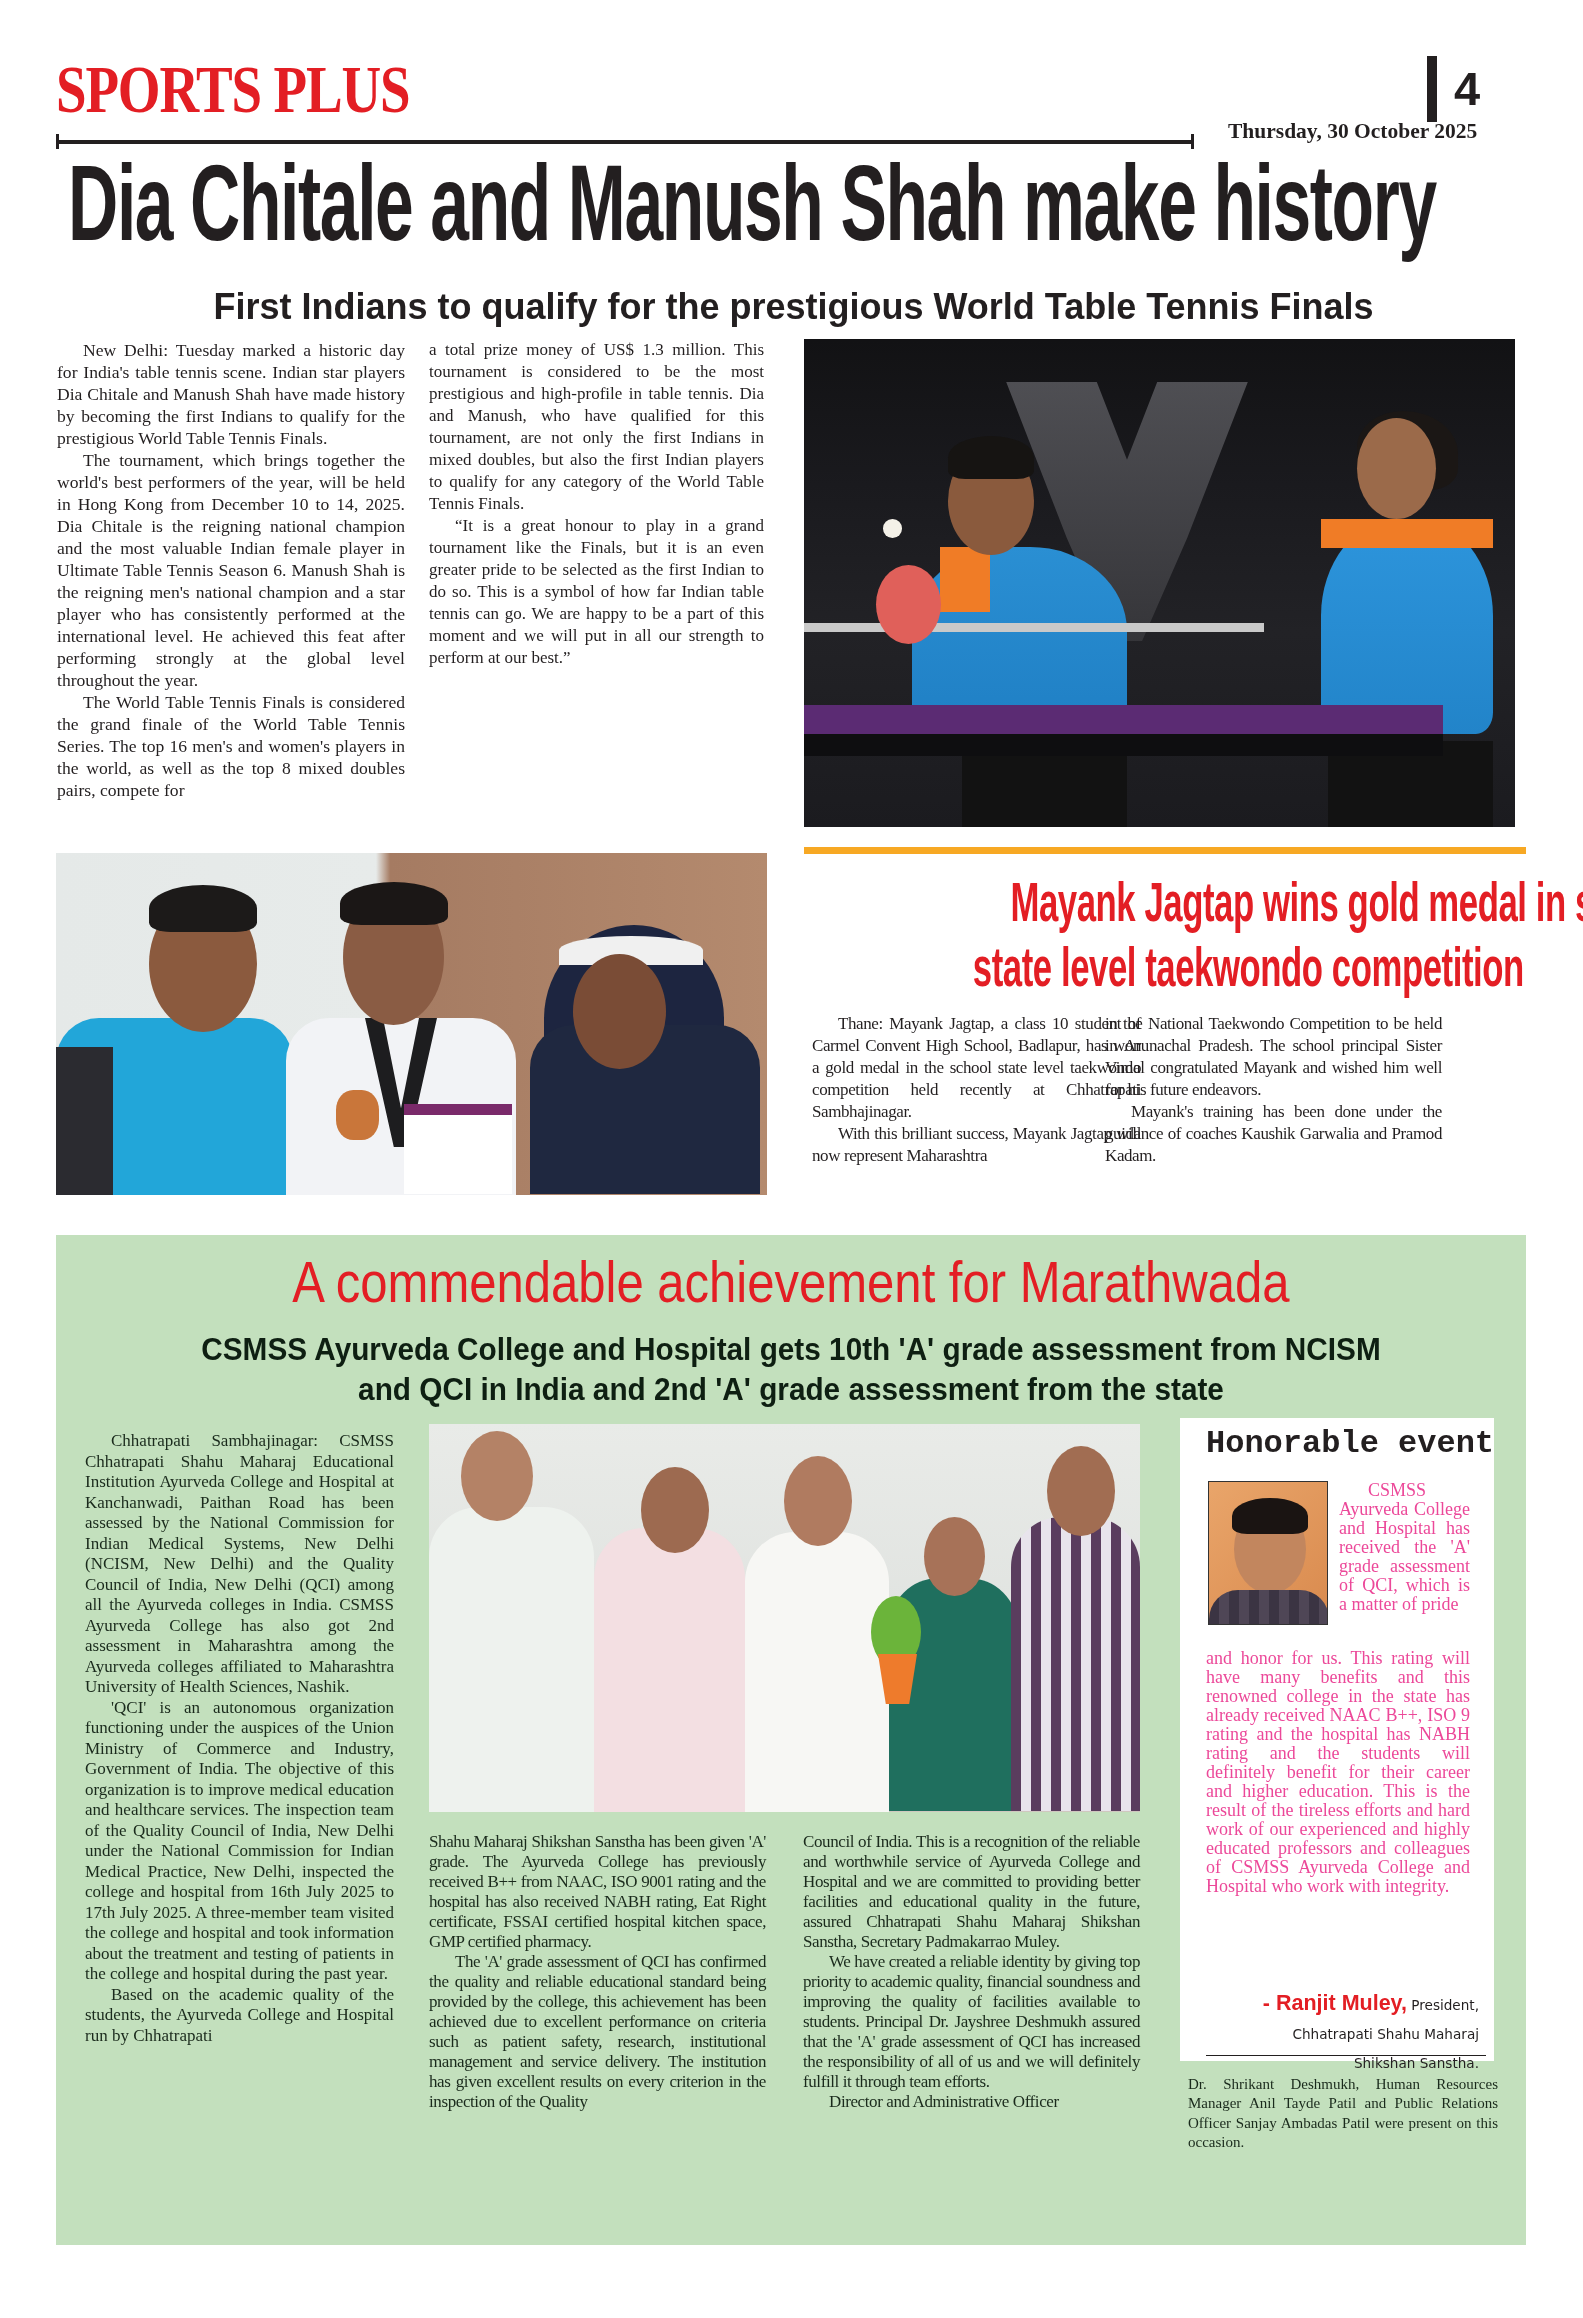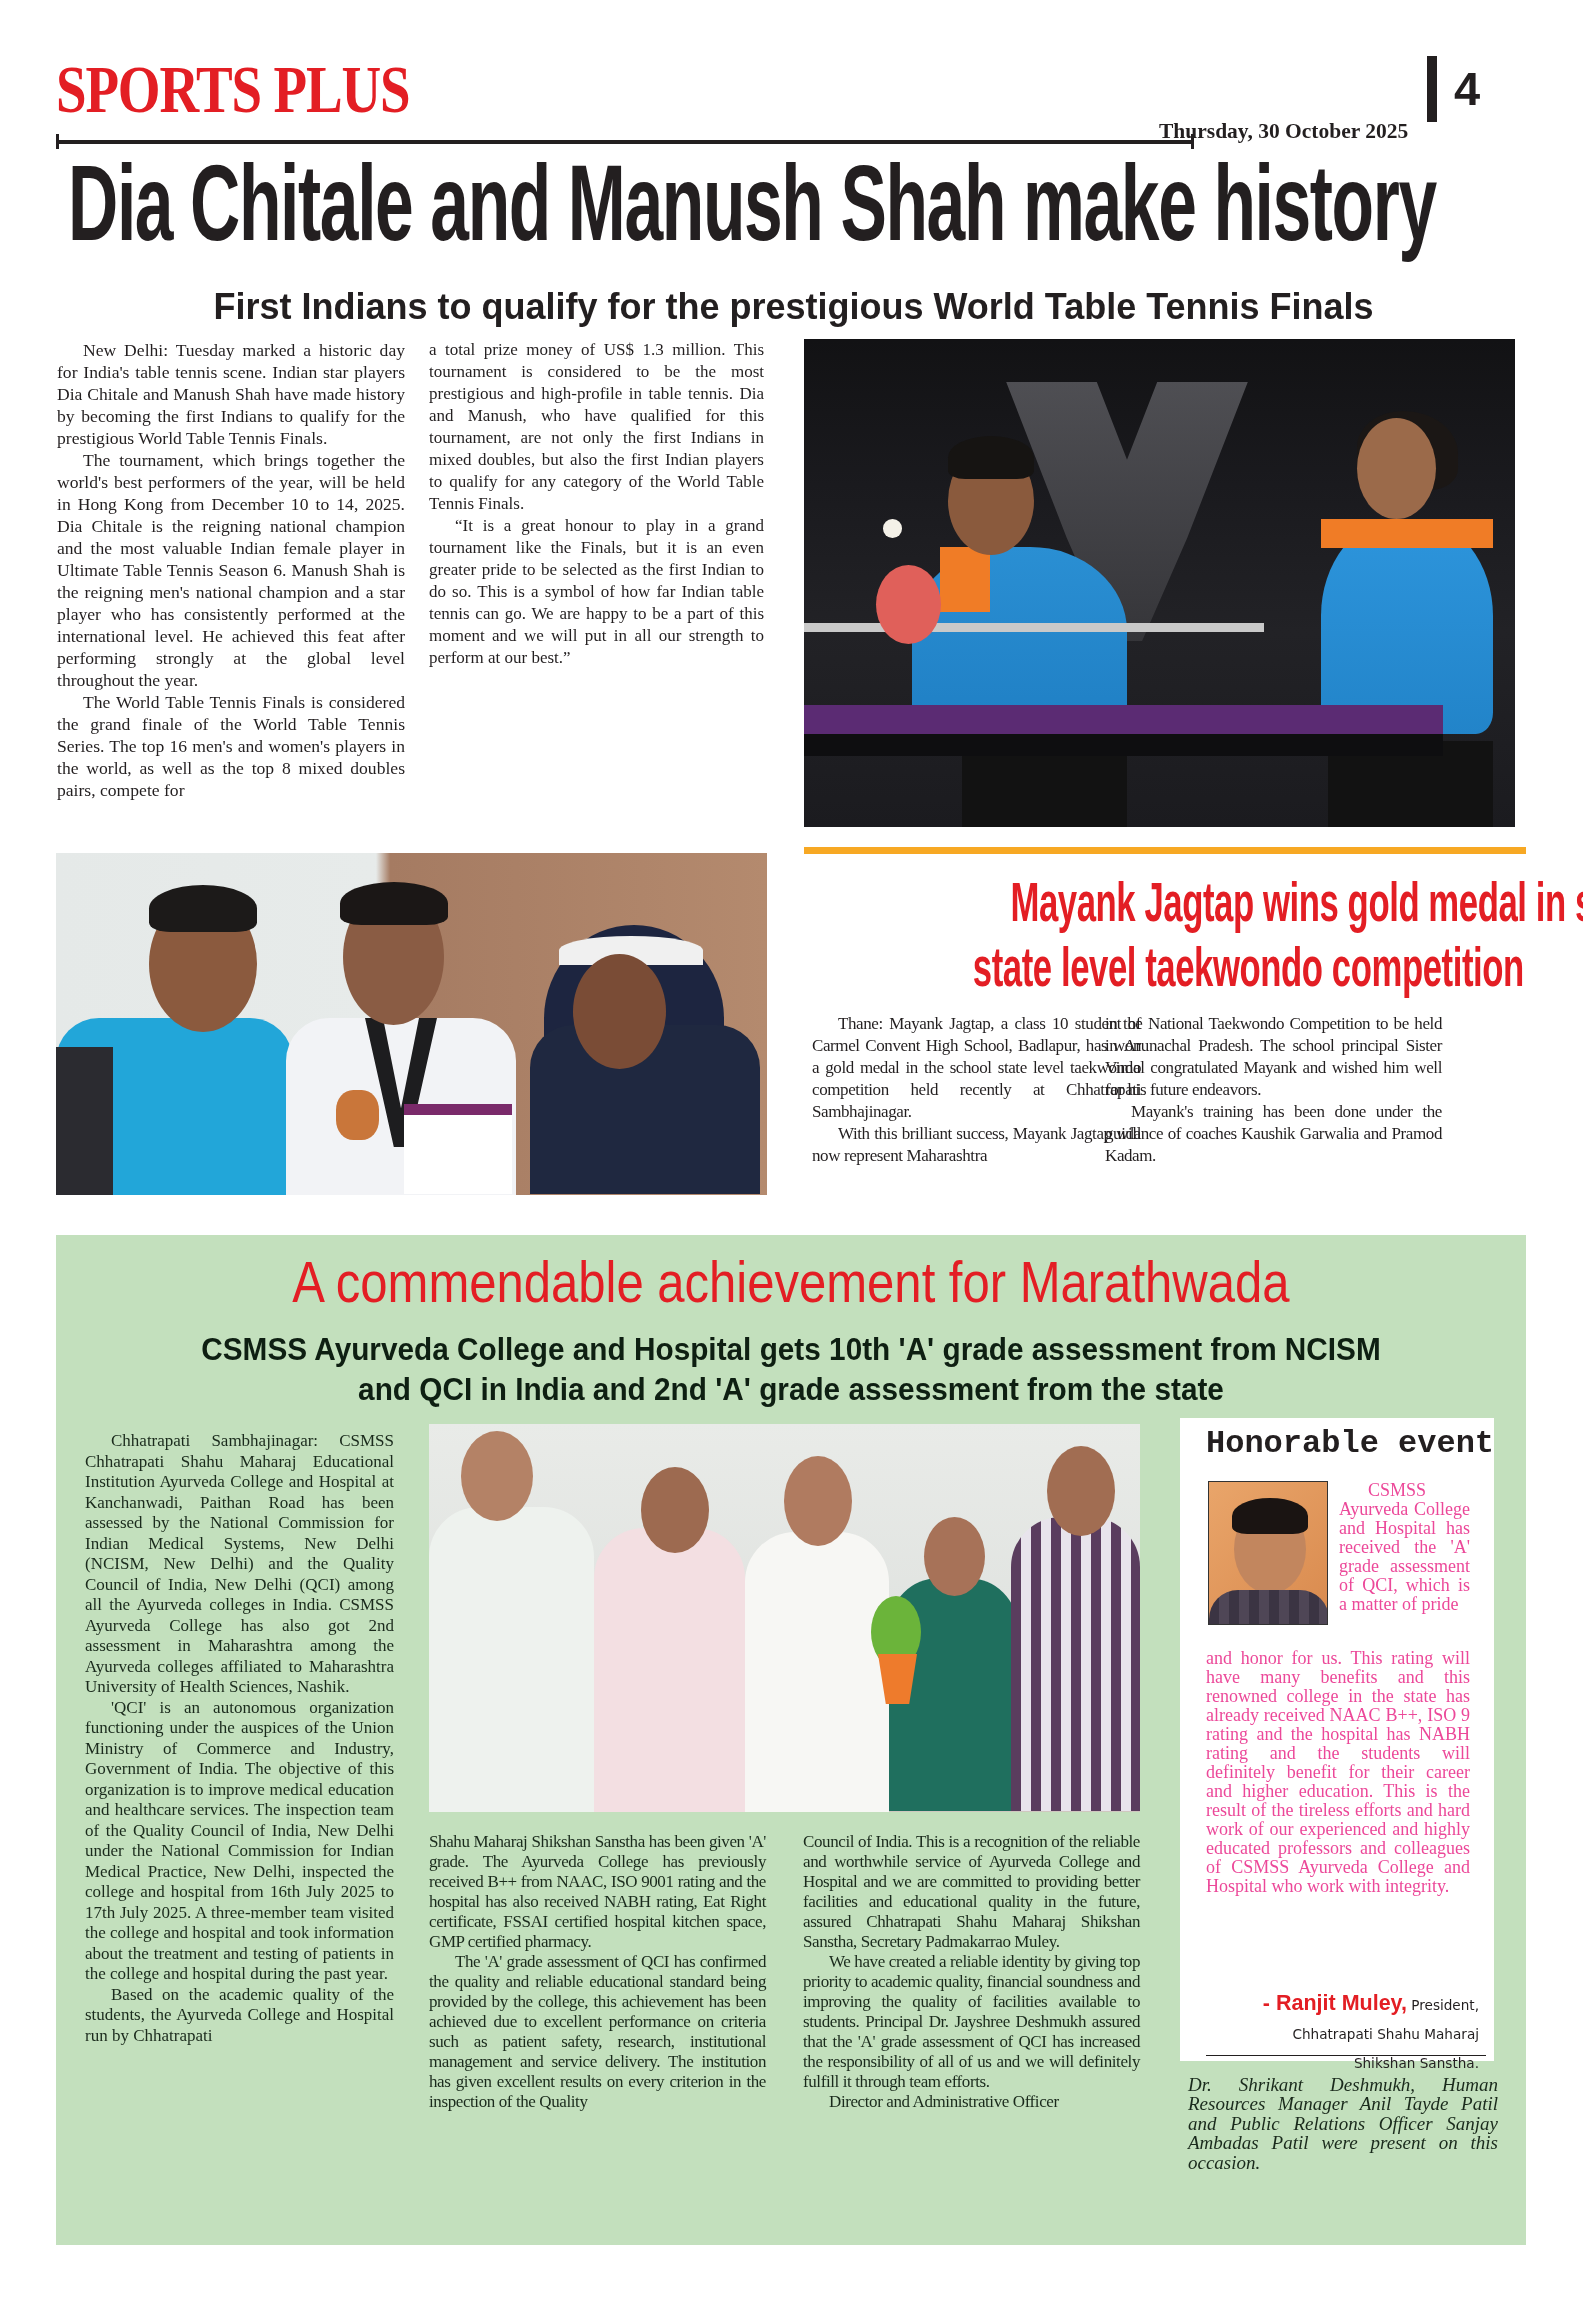--- a/index.html
+++ b/index.html
@@ -4,21 +4,21 @@
 <style>
   * { box-sizing: border-box; margin: 0; padding: 0; }
   html, body { width: 1583px; height: 2319px; background: #ffffff; overflow: hidden; }
   body { position: relative; font-family: "Liberation Serif", "DejaVu Serif", serif; color: #231f20; }
   .abs { position: absolute; }
 
   
   .masthead { left: 56px; top: 56px; font-family: "Liberation Serif", serif; font-weight: bold; color: #e31e24; font-size: 67px; letter-spacing: -1.4px; transform: scaleX(0.82); transform-origin: left top; line-height: 1; }
   .page-bar { left: 1427px; top: 56px; width: 10px; height: 66px; background: #231f20; }
   .page-num { left: 1454px; top: 65px; font-family: "Liberation Sans", sans-serif; font-weight: bold; font-size: 47px; line-height: 1; color: #231f20; }
-  .dateline { left: 1159px; top: 121px; font-family: "Liberation Serif", serif; font-weight: bold; font-size: 21.5px; line-height: 1; color: #231f20; }
+  .dateline { left: 1228px; top: 121px; font-family: "Liberation Serif", serif; font-weight: bold; font-size: 21.5px; line-height: 1; color: #231f20; }
   .rule-top { left: 56px; top: 140px; width: 1138px; height: 3.6px; background: #231f20; }
   .rule-top::before, .rule-top::after { content: ""; position: absolute; top: -5.7px; width: 2.9px; height: 15px; background: #231f20; }
   .rule-top::before { left: 0; } .rule-top::after { right: 0; }
 
   .headline { left: 68px; top: 149px; width: 1450px; font-family: "Liberation Sans", sans-serif; font-weight: bold; font-size: 108px; line-height: 1.0; color: #231f20; letter-spacing: -2.2px; white-space: nowrap; transform: scaleX(0.645); transform-origin: left top; }
   .subhead { left: 72px; top: 287px; width: 1443px; text-align: center; font-family: "Liberation Sans", sans-serif; font-weight: bold; font-size: 36px; line-height: 1.1; color: #231f20; white-space: nowrap; }
 
   
   .col { font-size: 17.6px; line-height: 22px; text-align: justify; color: #231f20; }
   .col p { text-indent: 26px; }
@@ -211,16 +211,16 @@
 </div>
 <div class="abs honor-text" style="left:1339px; top:1481px; width:131px; text-indent:29px;">CSMSS Ayurveda College and Hospital has received the 'A' grade assessment of QCI, which is a matter of pride</div>
 <div class="abs honor-text" style="left:1206px; top:1649px; width:264px;">and honor for us. This rating will have many benefits and this renowned college in the state has already received NAAC B++, ISO 9 rating and the hospital has NABH rating and the students will definitely benefit for their career and higher education. This is the result of the tireless efforts and hard work of our experienced and highly educated professors and colleagues of CSMSS Ayurveda College and Hospital who work with integrity.</div>
 <div class="abs honor-sig">
   <div><span class="sig-name">- Ranjit Muley,</span> <span>President,</span></div>
   <div>Chhatrapati Shahu Maharaj</div>
   <div>Shikshan Sanstha.</div>
 </div>
 <div class="abs honor-rule"></div>
 
-<div class="abs col gcol" style="left:1188px; top:2075px; width:310px; font-size:19px; line-height:19.4px;font-style:italic;">
+<div class="abs col gcol" style="left:1188px; top:2075px; width:310px; font-size:15px; line-height:19.4px;">
   <p class="noindent">Dr. Shrikant Deshmukh, Human Resources Manager Anil Tayde Patil and Public Relations Officer Sanjay Ambadas Patil were present on this occasion.</p>
 </div>
 
 
 </body></html>

